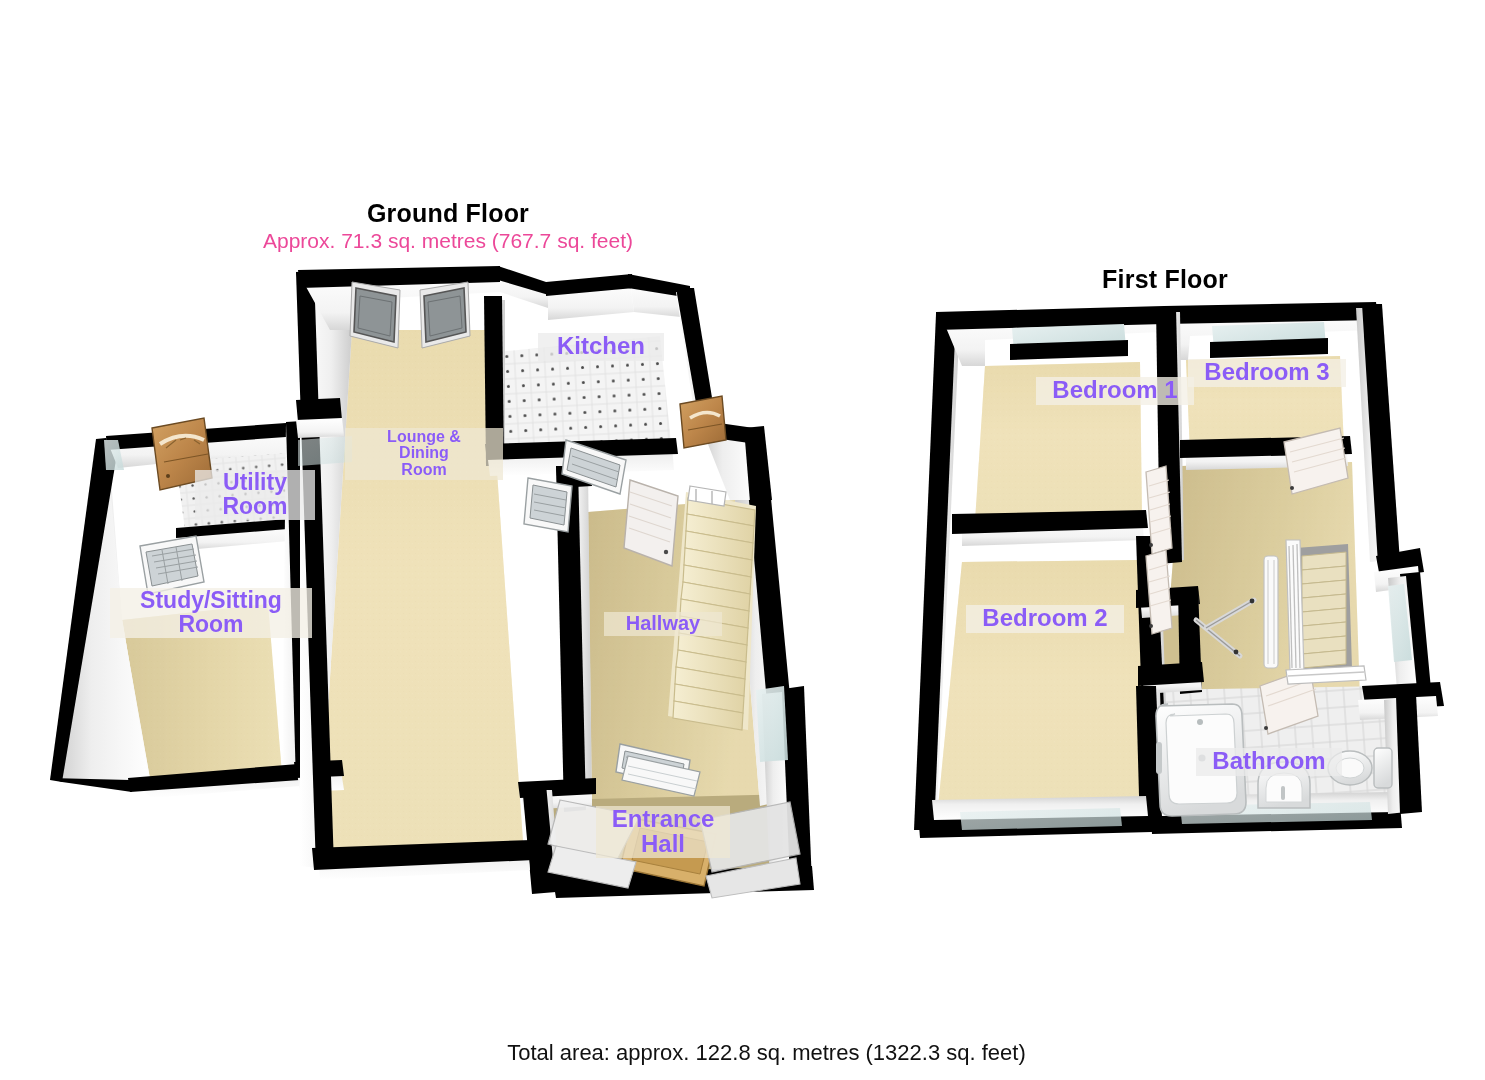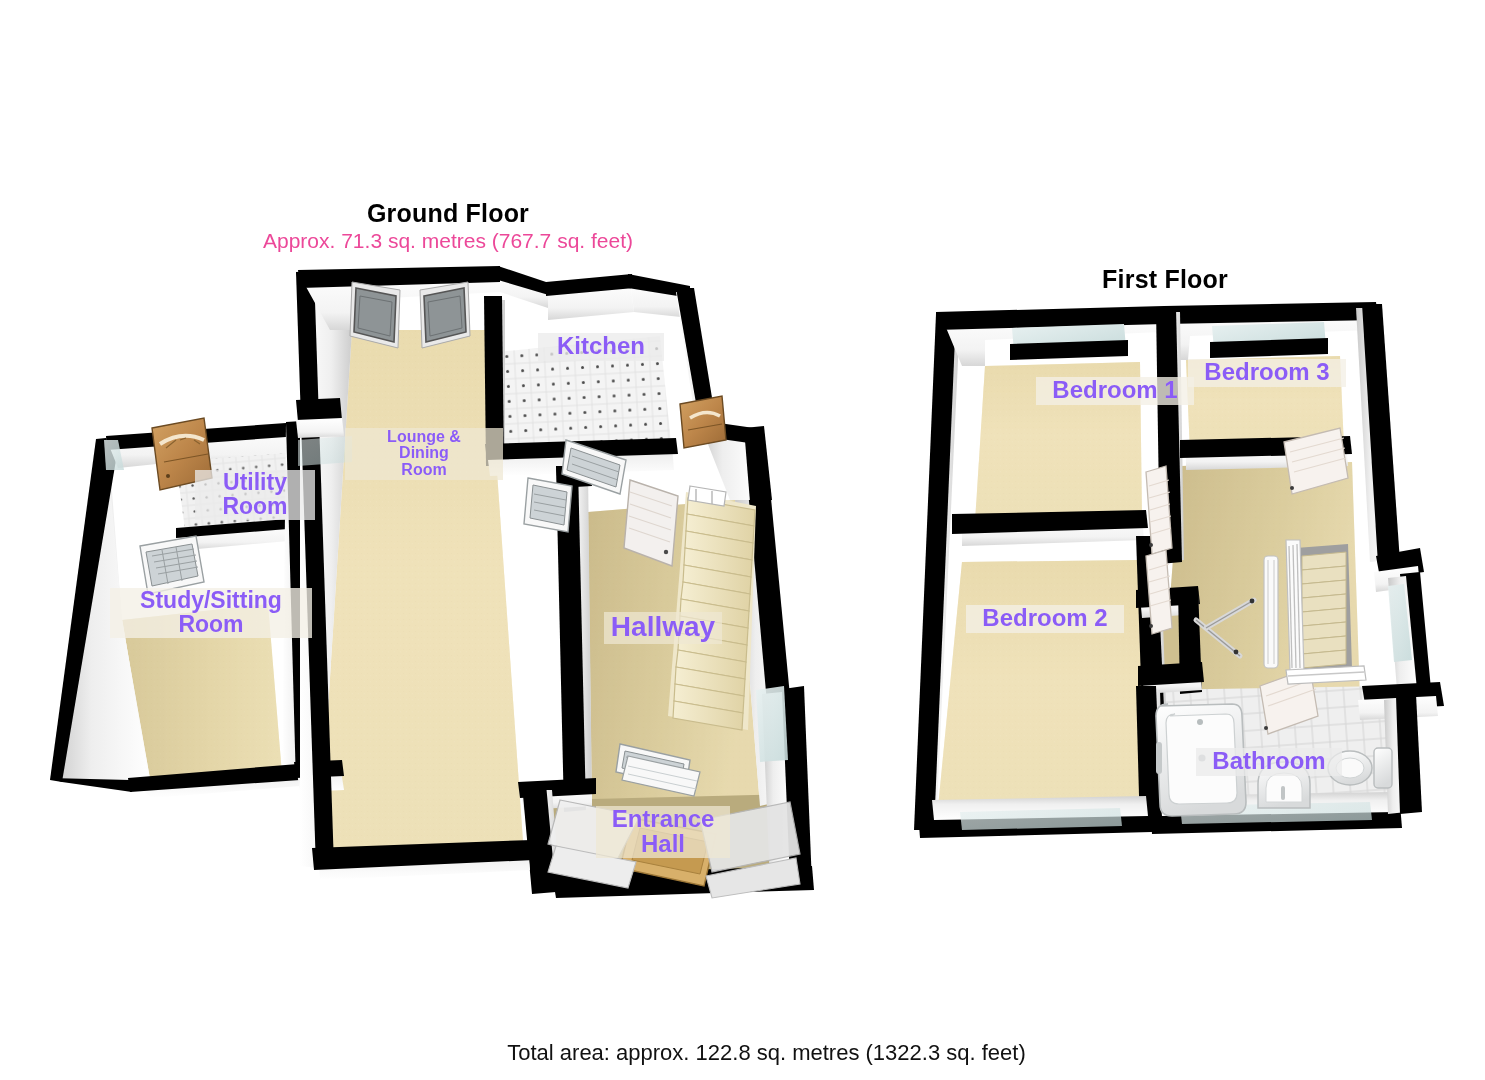--- a/index.html
+++ b/index.html
@@ -490,21 +490,21 @@
 
 <div class="room-label lbl-bg-light" style="left:110px;top:588px;width:192px;font-size:23px;">Study/Sitting
 Room</div>
 
 <div class="room-label lbl-bg-warm" style="left:345px;top:428px;width:148px;font-size:16px;">Lounge &amp;
 Dining
 Room</div>
 
 <div class="room-label lbl-bg-grey" style="left:538px;top:333px;width:116px;font-size:24px;">Kitchen</div>
 
-<div class="room-label lbl-bg-warm" style="left:604px;top:612px;width:108px;font-size:28px;text-align:center;">Hallway</div>
+<div class="room-label lbl-bg-warm" style="left:604px;top:612px;width:108px;font-size:20px;text-align:center;">Hallway</div>
 
 <div class="room-label lbl-bg-warm" style="left:596px;top:806px;width:124px;font-size:24px;">Entrance
 Hall</div>
 
 <div class="room-label lbl-bg-light" style="left:995px;top:377px;width:148px;font-size:24px;margin-left:41px;">Bedroom 1</div>
 
 <div class="room-label lbl-bg-light" style="left:1188px;top:359px;width:148px;font-size:24px;">Bedroom 3</div>
 
 <div class="room-label lbl-bg-light" style="left:966px;top:605px;width:148px;font-size:24px;">Bedroom 2</div>
 

